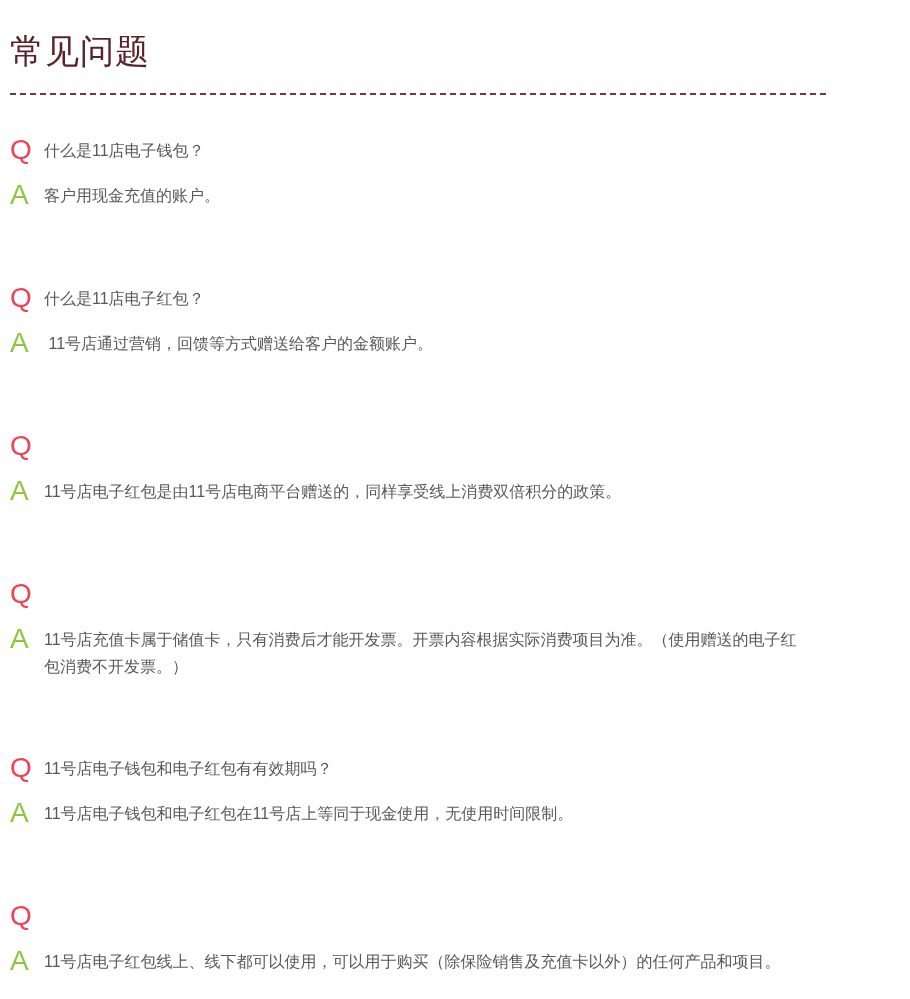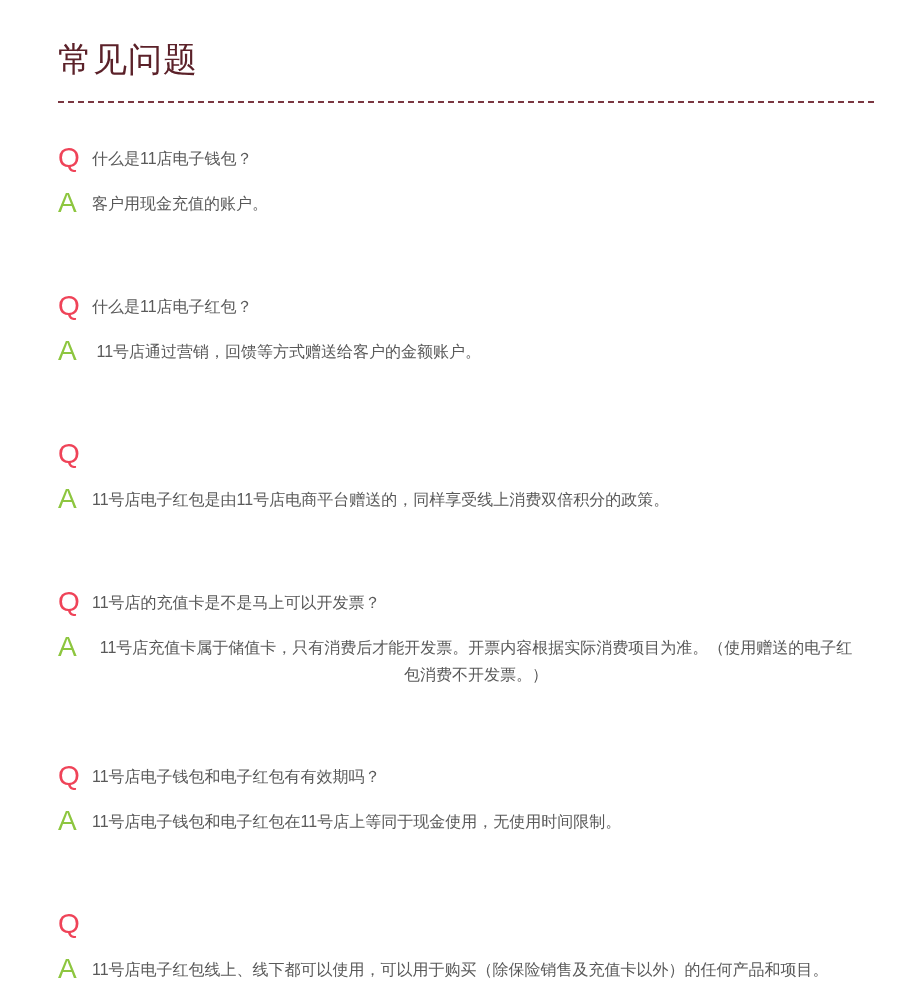--- a/index.html
+++ b/index.html
@@ -7,23 +7,22 @@
     padding: 0;
     background: #ffffff;
     font-family: "Liberation Sans", sans-serif;
   }
   .page {
     position: relative;
     width: 826px;
     height: 999px;
     box-sizing: border-box;
     background: #ffffff;
-    padding: 36px 14px 0 10px;
+    padding: 28px 14px 0 10px;
     overflow: hidden;
-    margin-left: 48px;
   }
   .page-title {
     margin: 0;
     font-size: 34px;
     line-height: 46px;
     font-weight: 400;
     color: #5b2129;
     letter-spacing: 1px;
   }
   .divider {
@@ -56,21 +55,20 @@
   }
   .q-letter { color: #ef4358; }
   .a-letter { color: #8dc63f; }
   .qa-text {
     font-size: 16px;
     line-height: 27px;
     color: #595959;
     padding-top: 2px;
     max-width: 818px;
     white-space: pre-wrap;
-    text-align: center;
   }
 </style>
 </head>
 <body>
 
 <div class="page">
 
   <h1 class="page-title">常见问题</h1>
 
   <hr class="divider">
@@ -105,21 +103,20 @@
       </div>
       <div class="qa-row a-row">
         <span class="qa-letter a-letter">A</span>
         <span class="qa-text">11号店电子红包是由11号店电商平台赠送的，同样享受线上消费双倍积分的政策。</span>
       </div>
     </li>
 
     <li class="faq-item">
       <div class="qa-row q-row">
         <span class="qa-letter q-letter">Q</span>
-        <span class="qa-text">11号店的充值卡是不是马上可以开发票？</span>
       </div>
       <div class="qa-row a-row">
         <span class="qa-letter a-letter">A</span>
         <span class="qa-text">11号店充值卡属于储值卡，只有消费后才能开发票。开票内容根据实际消费项目为准。（使用赠送的电子红包消费不开发票。）</span>
       </div>
     </li>
 
     <li class="faq-item">
       <div class="qa-row q-row">
         <span class="qa-letter q-letter">Q</span>

